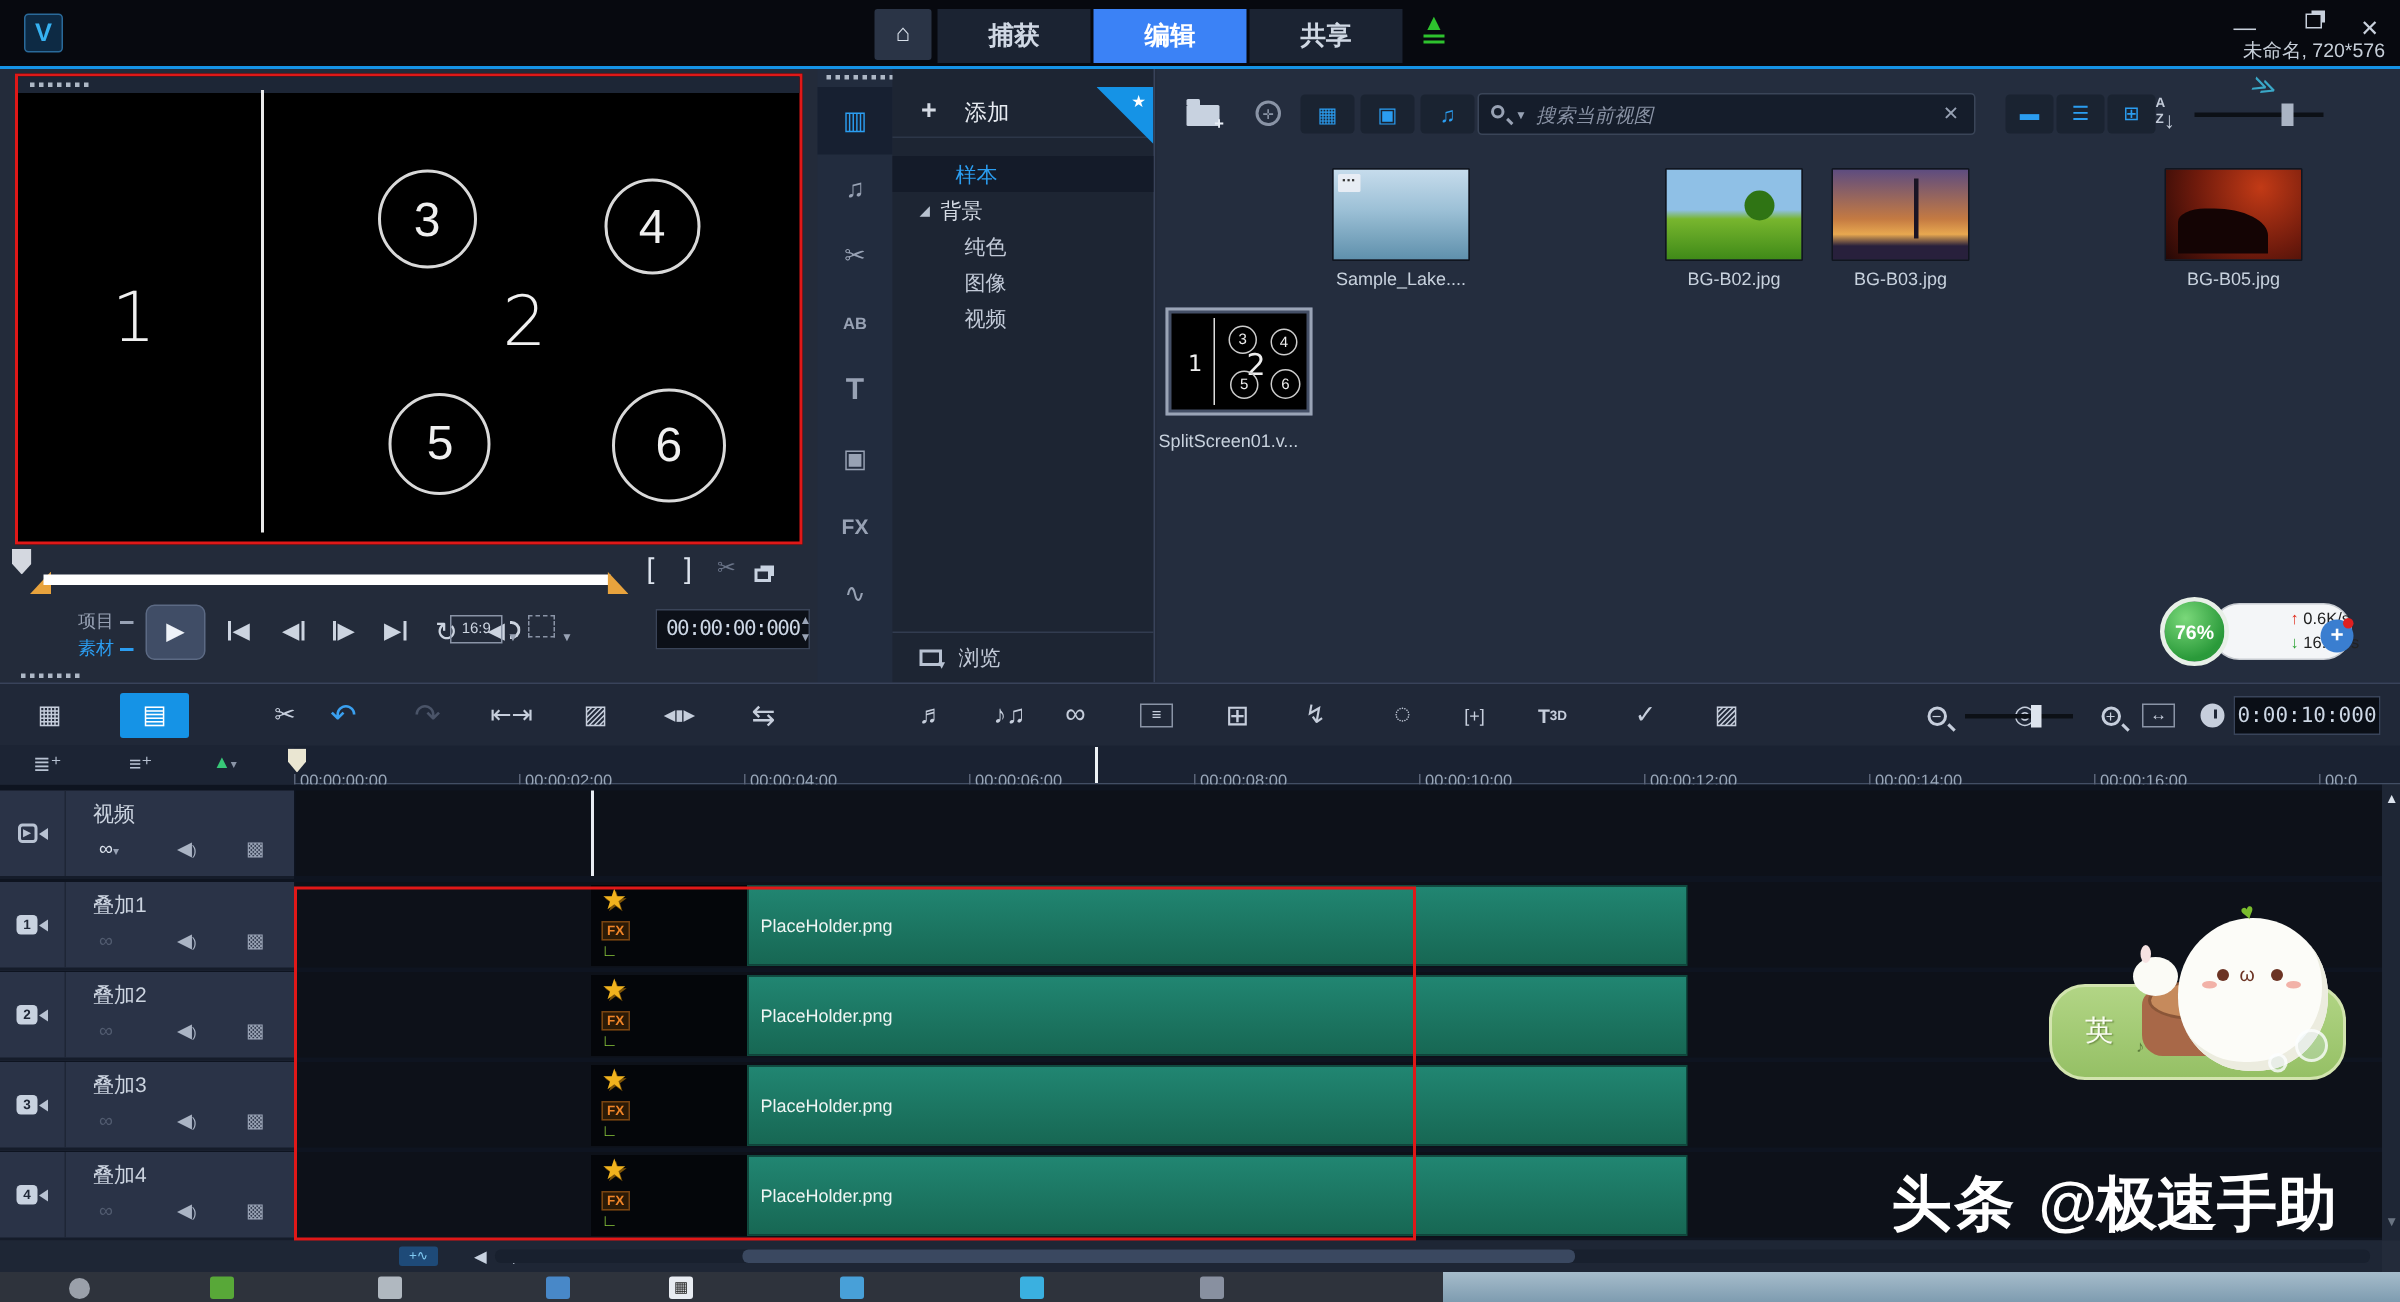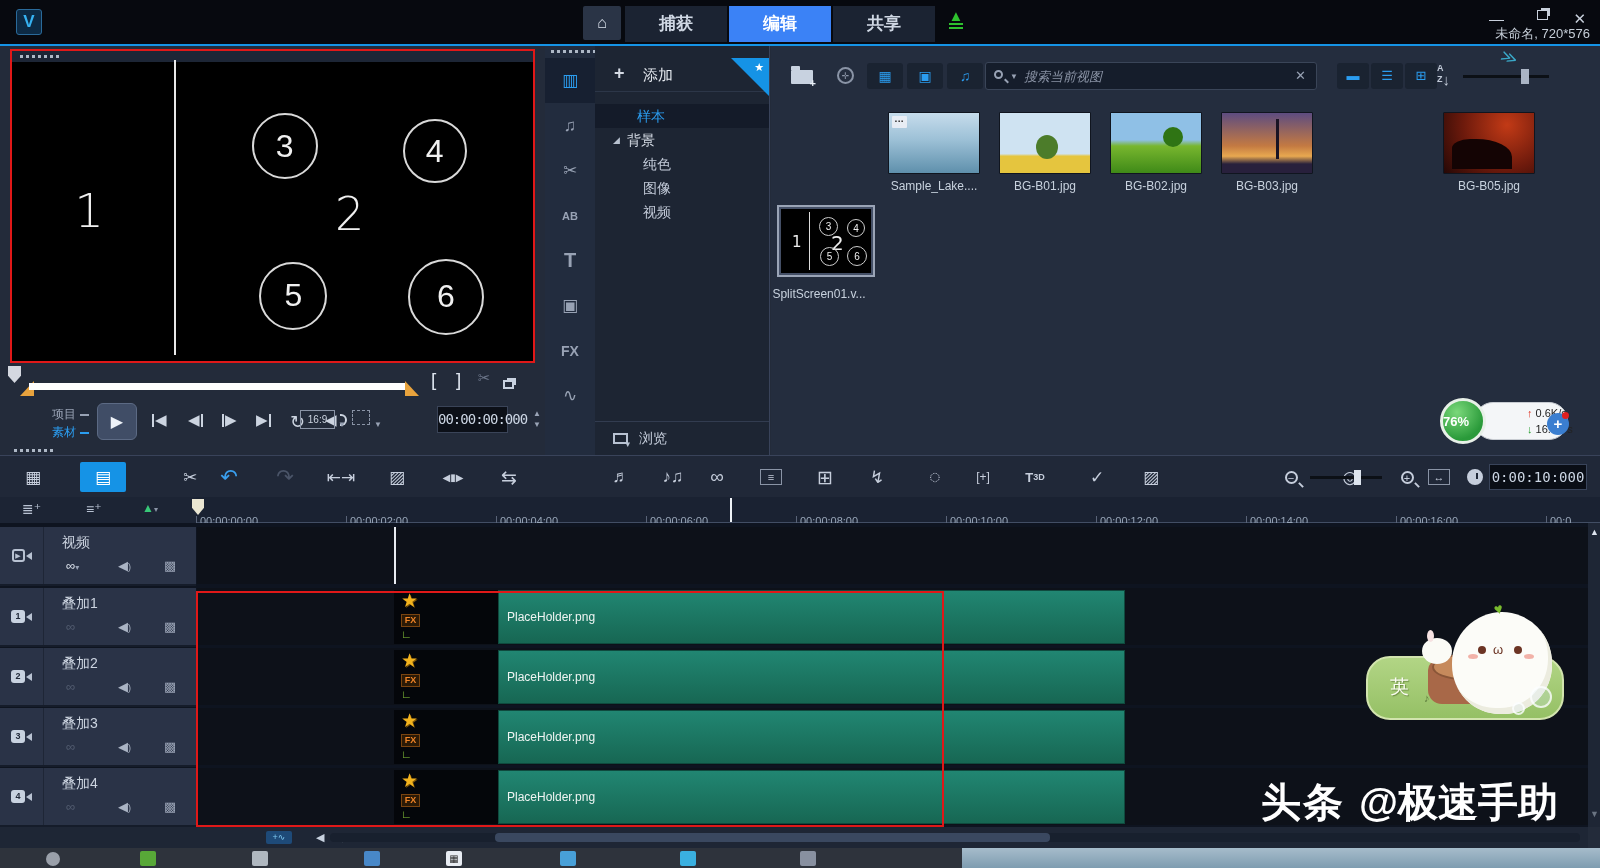--- a/index.html
+++ b/index.html
@@ -49,21 +49,21 @@
   .pb-label .dash { width:9px; height:2px; }
   .play-btn { position:absolute; left:97px; top:403px; width:40px; height:37px; background:#404d66;
     border:1px solid #5c6a84; border-radius:6px; color:#eef2f8; font-size:16px; text-align:center; line-height:35px; }
   .tico { position:absolute; top:411px; display:flex; align-items:center; color:#ccd4e0; font-size:15px; gap:1px; }
   .tico .bar { width:2px; height:13px; background:#ccd4e0; }
   .spk-arc { width:7px; height:12px; border:2px solid #ccd4e0; border-left:none; border-radius:0 10px 10px 0; margin-left:2px; }
   .aspect-box { position:absolute; left:300px; top:410px; width:35px; height:19px; border:1px solid #8a94a6;
     color:#ccd4e0; font-size:10px; text-align:center; line-height:17px; }
   .dd { position:absolute; color:#98a2b4; font-size:8px; top:420px; }
   .sel-box { position:absolute; left:352px; top:410px; width:18px; height:15px; border:1px dashed #8a94a6; }
-  .pv-timecode { position:absolute; left:437px; top:406px; width:71px; height:27px; background:#0c1018;
+  .pv-timecode { position:absolute; left:437px; top:406px; width:103px; height:27px; background:#0c1018;
     border:1px solid #3a4458; color:#ccd6e4; font-family:"DejaVu Sans Mono",monospace; font-size:14px;
     text-align:center; line-height:25px; letter-spacing:-1px; }
   .spin { position:absolute; left:533px; top:408px; color:#9aa4b6; font-size:8px; line-height:11px; }
 
   
   .icon-strip { position:absolute; left:545px; top:46px; width:50px; height:409px; background:#222c3e; }
   .strip-item { width:50px; height:45px; display:flex; align-items:center; justify-content:center;
     color:#98a2b4; font-size:17px; }
   .strip-item.sel { background:#172031; color:#2b9df0; }
   .mid-panel { position:absolute; left:595px; top:46px; width:175px; height:409px; background:#1d2533;
@@ -193,21 +193,21 @@
   .tb-ico { position:absolute; top:3px; width:16px; height:15px; border-radius:2px; }
   .tb-right { position:absolute; left:962px; top:0; width:638px; height:20px;
     background:linear-gradient(#a6bccb,#7e9cb0); }
 
   
   .net-widget { position:absolute; left:1440px; top:398px; width:128px; height:46px; z-index:9; }
   .net-pill { position:absolute; left:34px; top:4px; width:94px; height:38px; background:#f4f6f8;
     border:1px solid #c8ccd2; border-radius:19px; }
   .net-ball { position:absolute; left:0; top:0; width:46px; height:46px; border-radius:50%;
     background:radial-gradient(circle at 35% 28%,#7ad87a,#2a9a3a 70%); border:3px solid #e8f0e8;
-    color:#fff; font-size:13px; font-weight:bold; line-height:41px; }
+    color:#fff; font-size:13px; font-weight:bold; text-align:center; line-height:41px; }
   .net-line { position:absolute; left:52px; font-size:11px; color:#222; white-space:nowrap; }
   .net-plus { position:absolute; right:-2px; top:10px; width:22px; height:22px; border-radius:50%;
     background:#3a7ed0; color:#fff; font-size:15px; font-weight:bold; text-align:center; line-height:21px; }
   .net-plus:after { content:""; position:absolute; right:0; top:-1px; width:7px; height:7px; border-radius:50%; background:#e02020; }
 
   .ime { position:absolute; left:1362px; top:598px; width:208px; height:128px; z-index:9; }
   .ime-pill { position:absolute; left:4px; top:58px; width:198px; height:64px; border-radius:24px;
     background:linear-gradient(#b2d585,#95c065); border:2px solid #d2e4ae; }
   .ime-label { position:absolute; left:22px; top:16px; color:#fafcf2; font-size:19px; text-shadow:1px 1px 1px #6a8a42; }
   .ime-notes { position:absolute; left:56px; top:34px; color:#5e7e3c; font-size:11px; letter-spacing:6px; }
@@ -370,26 +370,20 @@
       <div class="size-thumb"></div>
     </div>
     <div class="mouse-cursor">≫</div>
 
     <div class="thumb-item" style="left:117px">
       <div class="thumb" style="background:linear-gradient(#c6dcec,#9cc0d6 45%,#5f90ac)">
         <div class="film-corner">▪▪▪</div>
       </div>
       <div class="thumb-label">Sample_Lake....</div>
     </div>
-    <div class="thumb-item" style="left:228px">
-      <div class="thumb" style="background:linear-gradient(#cfe3f2 0 68%,#e5c53e 72% 100%)">
-        <div class="tree-blob" style="left:36px;top:22px;width:22px;height:24px;background:#4c7c2a"></div>
-      </div>
-      <div class="thumb-label">BG-B01.jpg</div>
-    </div>
     <div class="thumb-item" style="left:339px">
       <div class="thumb" style="background:linear-gradient(#8fc0e6 0 45%,#78b62e 55%,#3f8a18)">
         <div class="tree-blob" style="left:52px;top:14px;width:20px;height:20px;background:#2f7414"></div>
       </div>
       <div class="thumb-label">BG-B02.jpg</div>
     </div>
     <div class="thumb-item" style="left:450px">
       <div class="thumb" style="background:linear-gradient(#5d4c80,#c47a42 55%,#e8a850 72%,#28203c 85%)">
         <div class="tree-blob" style="left:54px;top:6px;width:3px;height:40px;background:#1a1424;border-radius:0"></div>
       </div>

